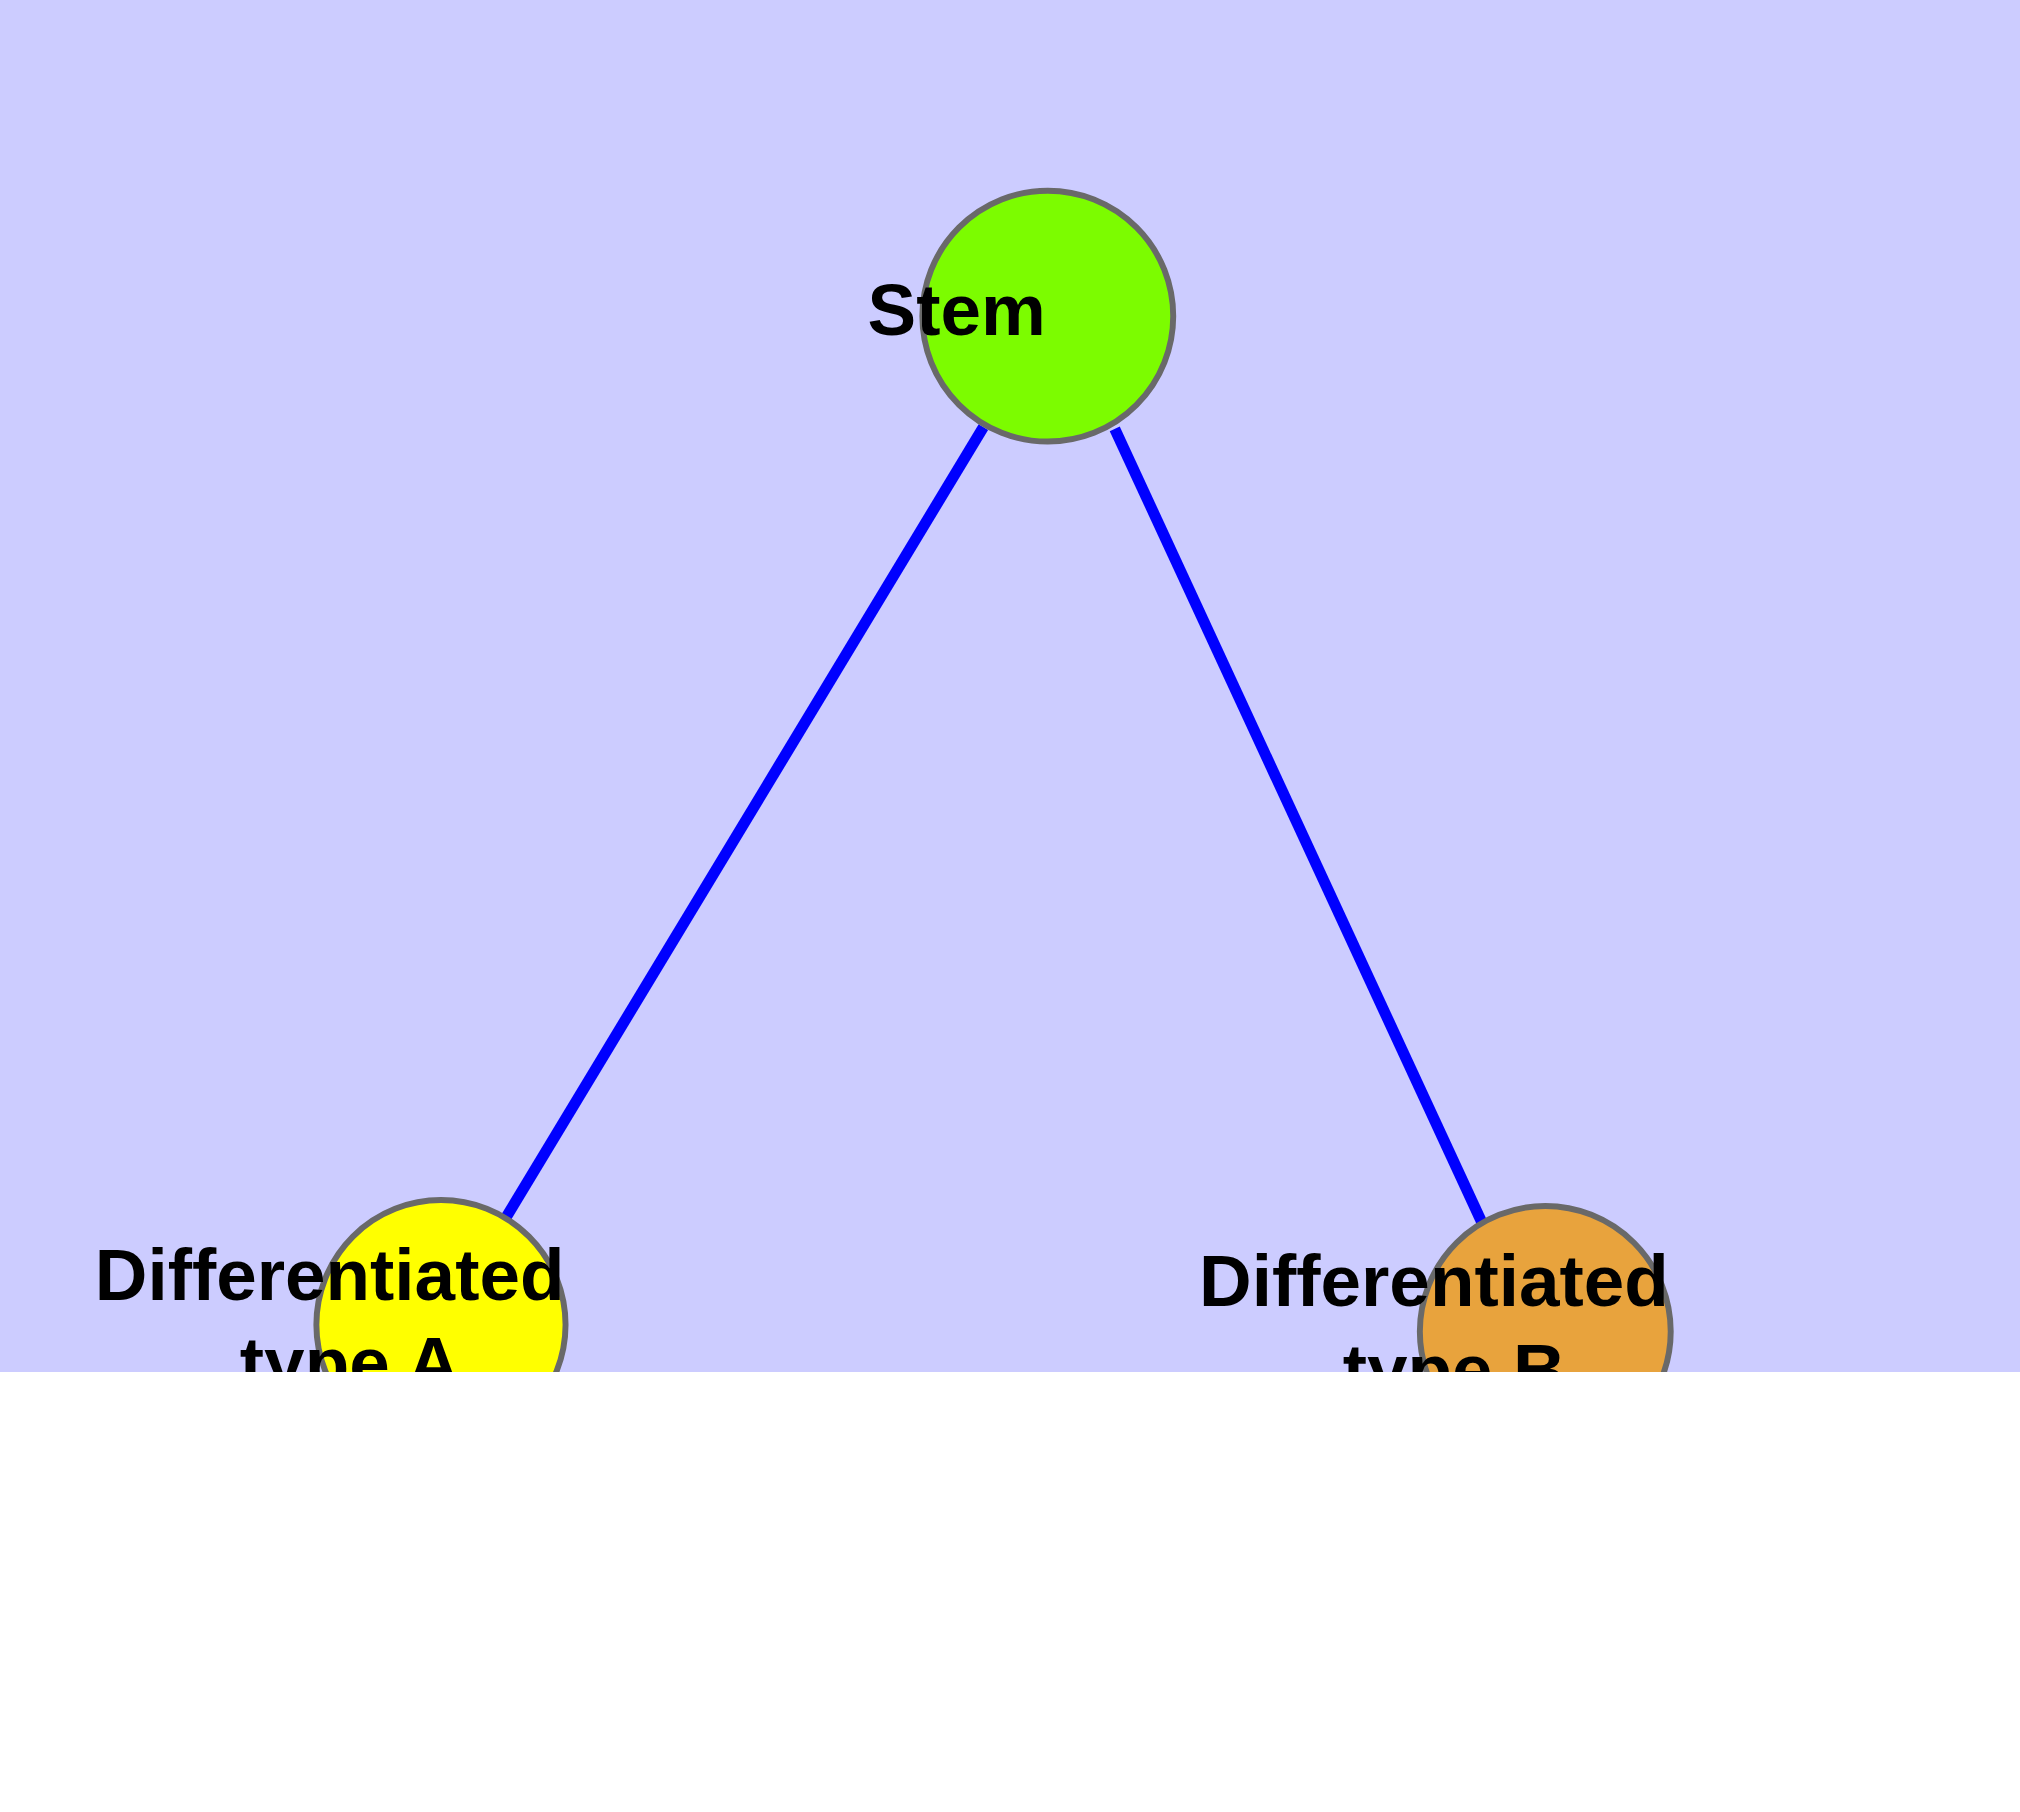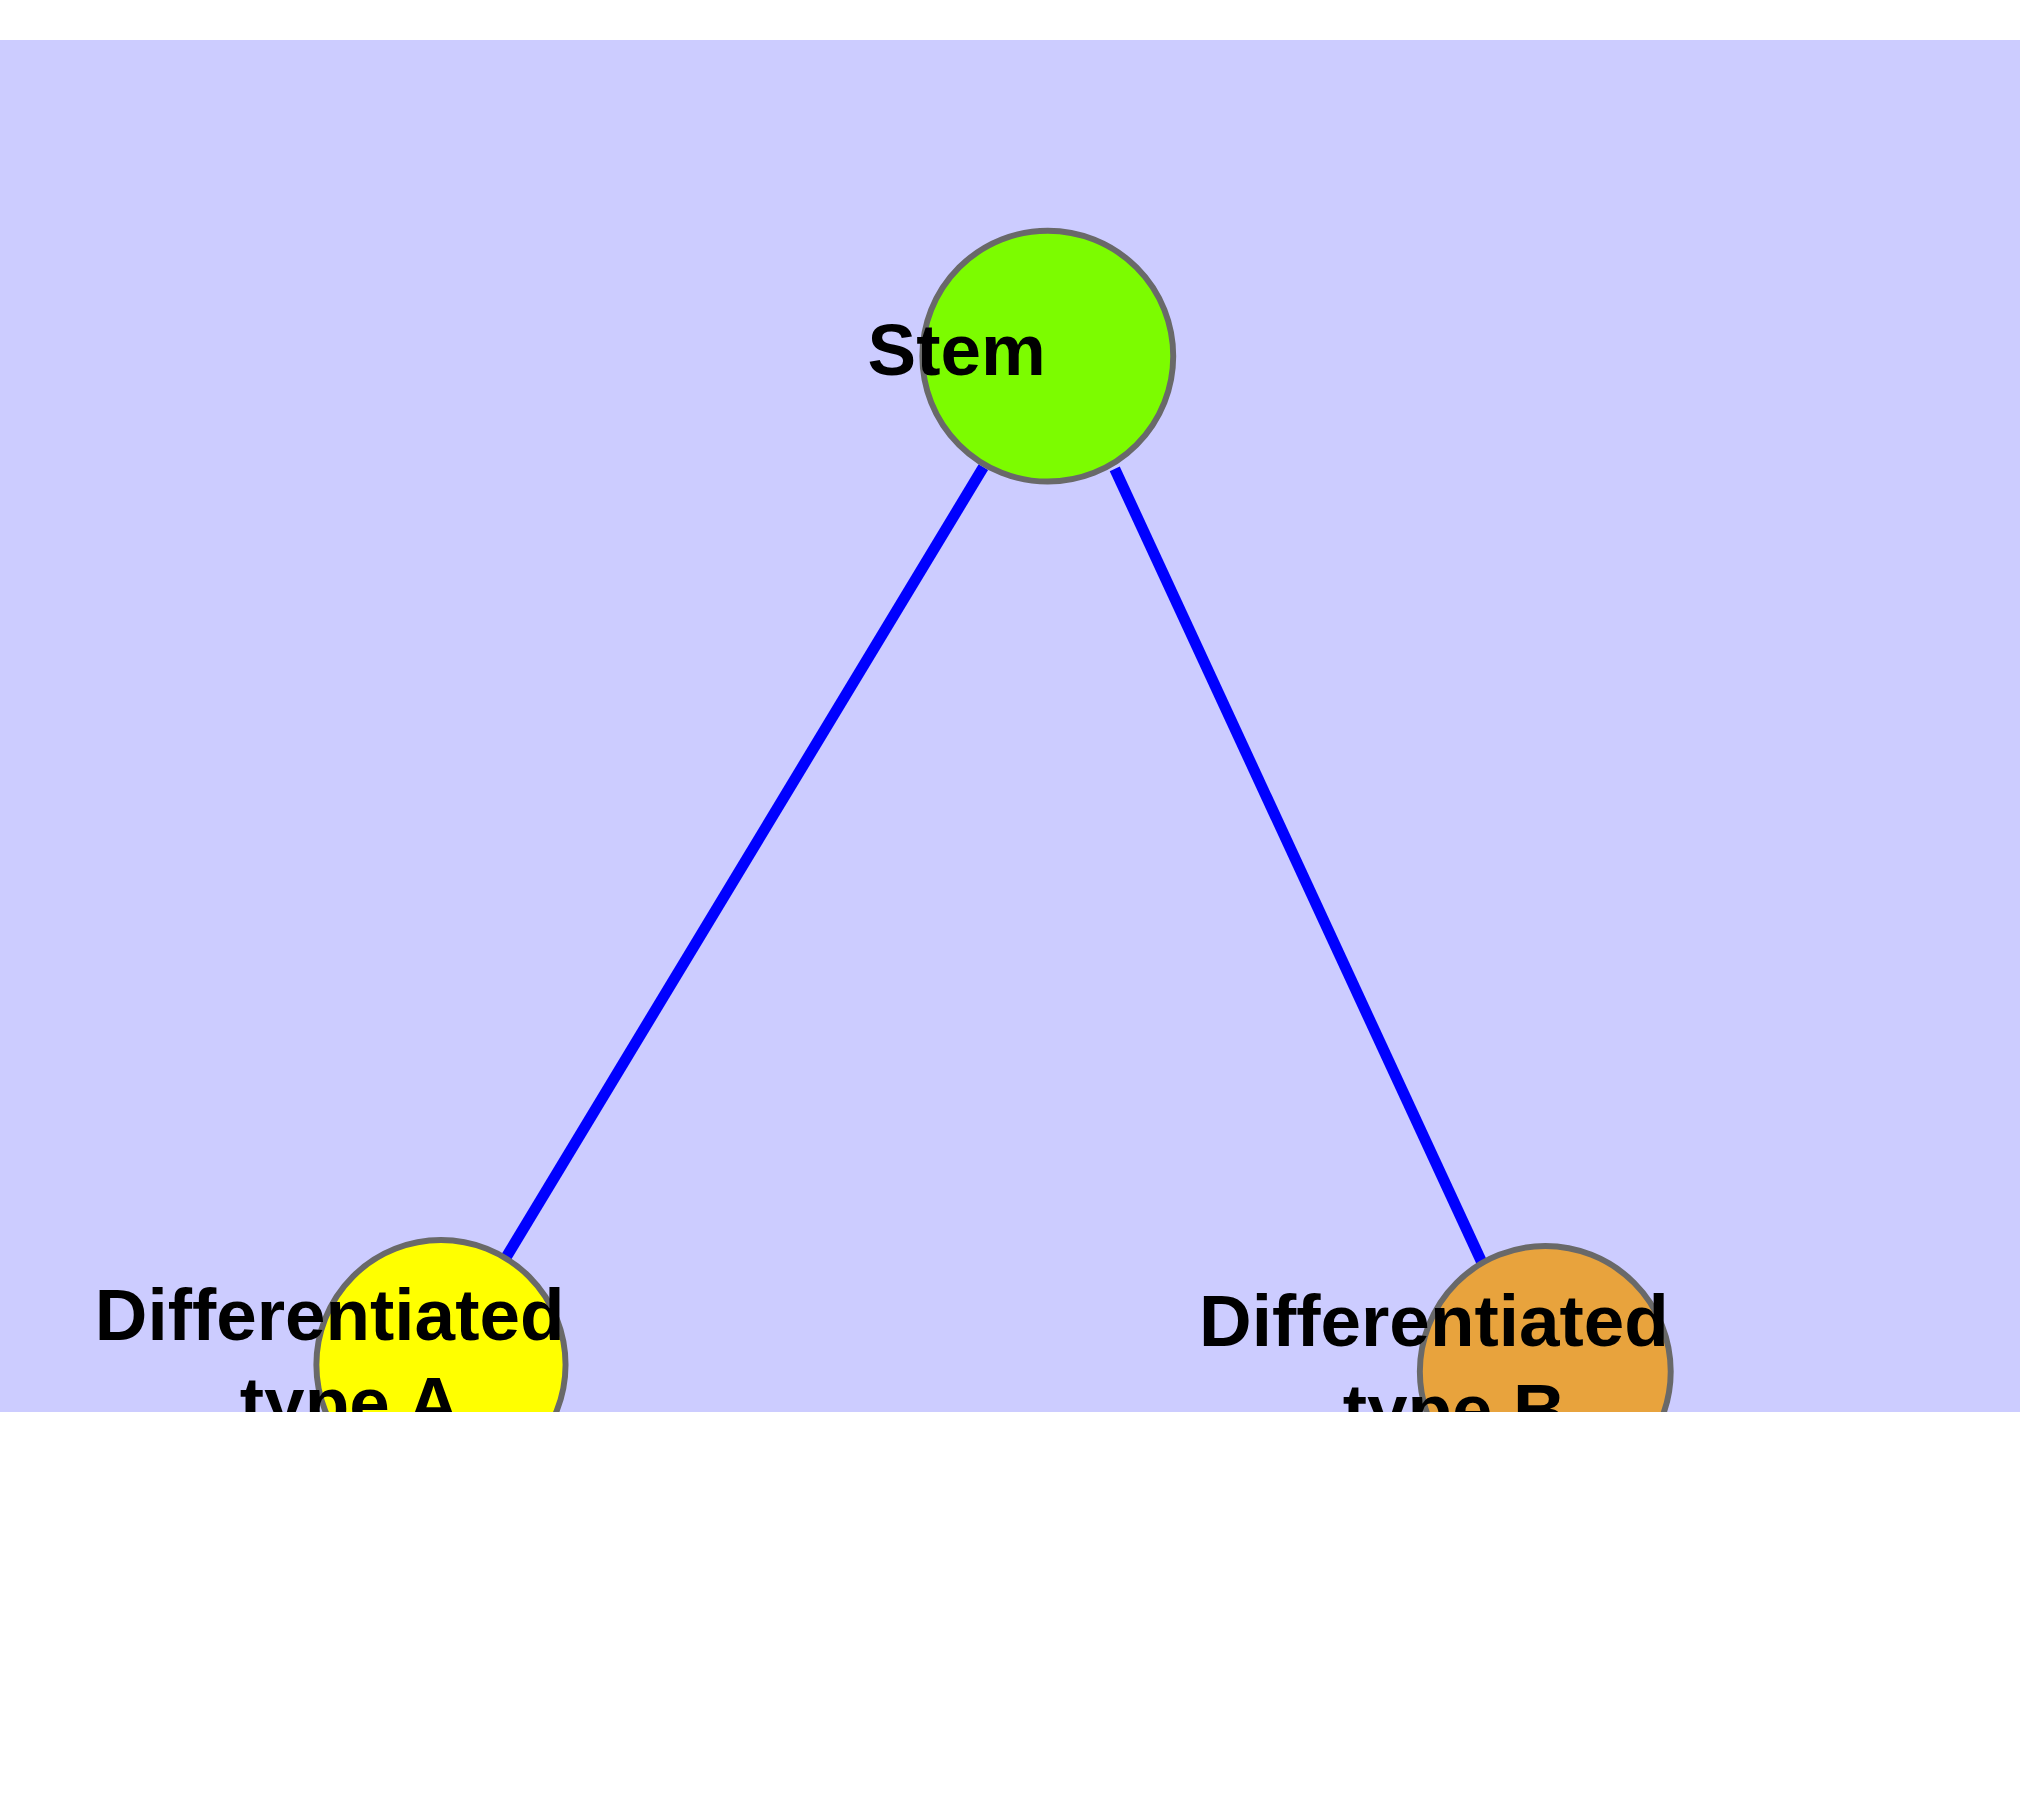--- a/index.html
+++ b/index.html
@@ -10,21 +10,20 @@
   body {
     background: #ffffff;
     font-family: "Liberation Sans", sans-serif;
   }
   #canvas {
     position: relative;
     width: 2021px;
     height: 1372px;
     overflow: hidden;
     background: #ccccff;
-    margin-top: 40px;
   }
   #graph-svg {
     position: absolute;
     left: 0;
     top: 0;
     width: 2021px;
     height: 1812px;
     display: block;
   }
   .node-label {

